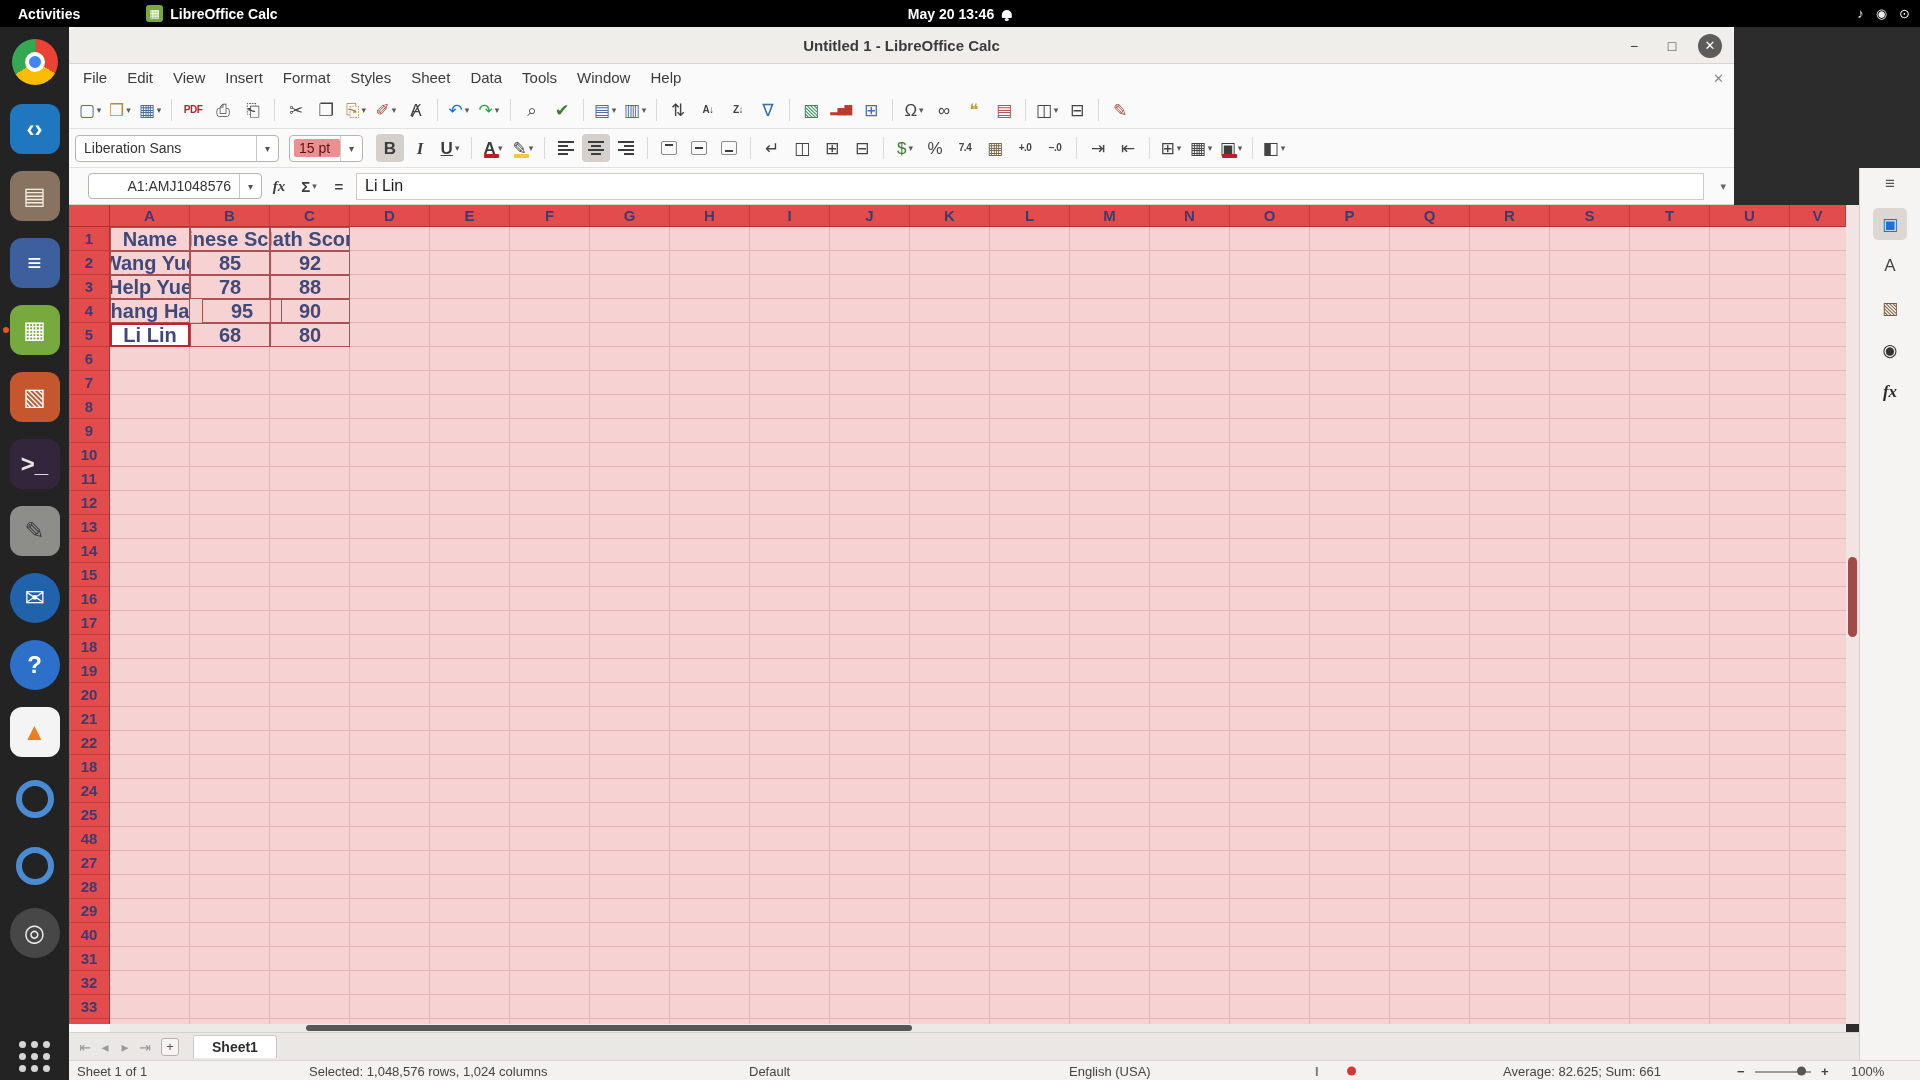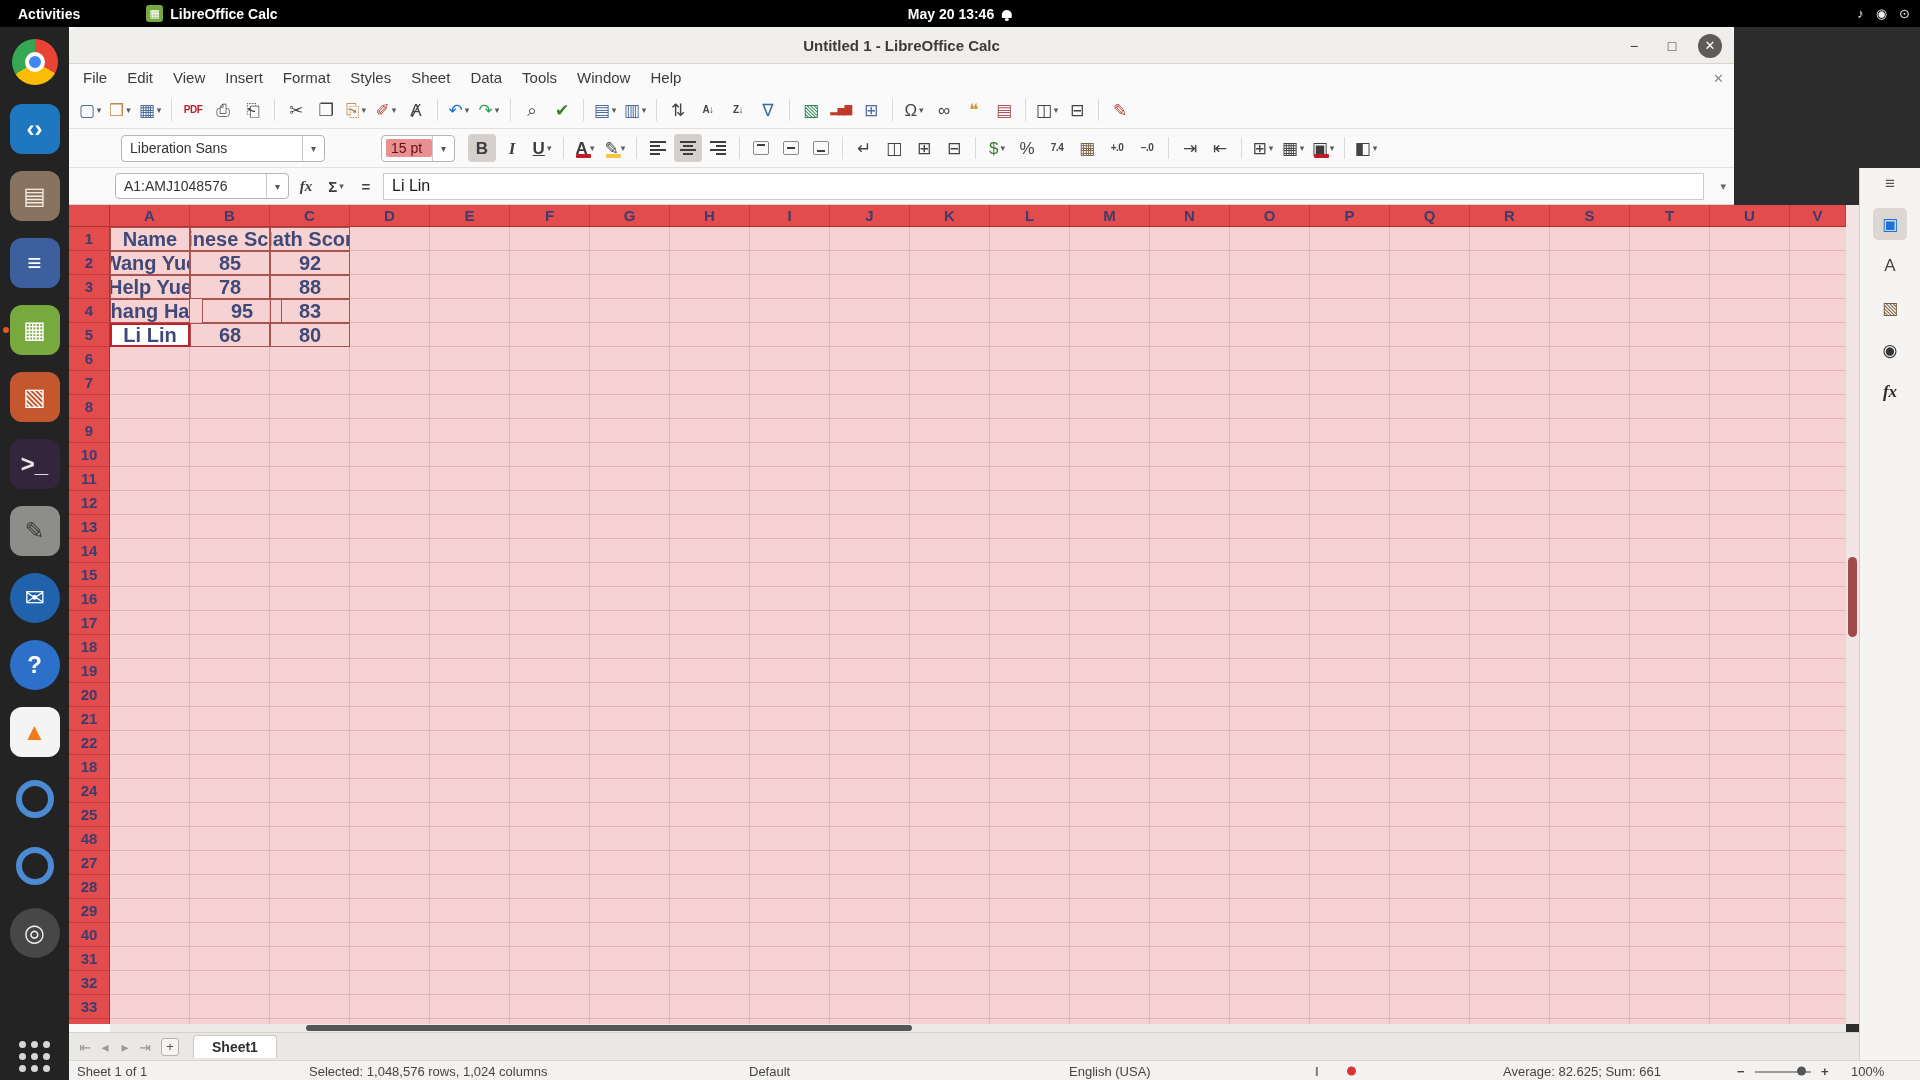--- a/index.html
+++ b/index.html
@@ -72,31 +72,31 @@
   .fx-italic { font-style:italic; font-family:"Liberation Serif",serif; font-weight:700; }
   .kicon { position:relative; width:16px; height:14px; display:flex; }
   .kicon.al-left,.kicon.al-center,.kicon.al-right { flex-direction:column; justify-content:space-between; }
   .kicon.al-left { align-items:flex-start; } .kicon.al-center { align-items:center; } .kicon.al-right { align-items:flex-end; }
   .kicon i { height:2px; background:#3d3d3d; display:block; }
   .kicon.va-top,.kicon.va-center,.kicon.va-bottom { border:1px solid #8a8a8a; border-radius:2px; }
   .vbar { position:absolute; left:3px; right:3px; height:2px; background:#3d3d3d; }
   .va-top .vbar { top:2px; } .va-center .vbar { top:50%; margin-top:-1px; } .va-bottom .vbar { bottom:2px; }
 
   .combo { display:inline-flex; align-items:center; background:#fff; border:1px solid #b8b4b0;
-           border-radius:4px; height:27px; overflow:hidden;margin-left:46px; }
+           border-radius:4px; height:27px; overflow:hidden; }
   .combo .val { padding:0 8px; font-size:14px; color:#333; white-space:nowrap; }
   .combo .dd { width:22px; align-self:stretch; border-left:1px solid #ccc8c4; display:flex; align-items:center;
                justify-content:center; color:#555; font-size:10px; }
   #font-name-combo { width:204px; margin-right:6px; }
   #font-size-combo { width:74px; margin-right:8px; }
   #font-size-combo .val.sel { background:#ea9090; color:#5c1210; border-radius:2px; padding:1px 5px; margin-left:4px; }
 
   
   #formulabar { position:absolute; left:0; top:141px; width:100%; height:37px; background:#fbfafa;
-                border-bottom:1px solid #d8d4d0; display:flex; align-items:center; padding:0 30px 0 0; gap:4px; }
+                border-bottom:1px solid #d8d4d0; display:flex; align-items:center; padding:0 30px 0 19px; gap:4px;text-align:right; }
   .namebox { width:174px; height:26px; }
   .fbtn { width:26px; height:26px; display:inline-flex; align-items:center; justify-content:center; border-radius:4px; }
   .fbtn .glyph { font-size:15px; color:#3d3d3d; font-weight:700; }
   .finput { flex:1; height:27px; background:#fff; border:1px solid #cfcac5; display:flex; align-items:center;
             padding-left:8px; font-size:16px; color:#1a1a1a; }
   .fexpand { position:absolute; right:8px; font-size:11px; color:#666; }
 
   
   #corner { position:absolute; left:0; top:178px; width:41px; height:22px; background:#e24c4c;
             border-right:1px solid #b03030; border-bottom:1px solid #b03030; }
@@ -604,21 +604,21 @@
       <div class="cell" style="left: 80px; top: 0px;">Chinese Score</div>
       <div class="cell" style="left: 160px; top: 0px;">Math Score</div>
       <div class="cell misspell" style="left: 0px; top: 24px;">Wang Yue</div>
       <div class="cell" style="left: 80px; top: 24px;">85</div>
       <div class="cell" style="left: 160px; top: 24px;">92</div>
       <div class="cell misspell" style="left: 0px; top: 48px;">Help Yue</div>
       <div class="cell" style="left: 80px; top: 48px;">78</div>
       <div class="cell" style="left: 160px; top: 48px;">88</div>
       <div class="cell misspell" style="left: 0px; top: 72px;">Zhang Hao</div>
       <div class="cell" style="left: 92px; top: 72px;">95</div>
-      <div class="cell" style="left: 160px; top: 72px;">83</div>
+      <div class="cell" style="left: 160px; top: 72px;">90</div>
       <div class="cell misspell active" style="left: 0px; top: 96px;">Li Lin</div>
       <div class="cell" style="left: 80px; top: 96px;">68</div>
       <div class="cell" style="left: 160px; top: 96px;">80</div>
     </div>
 
   <div id="vscroll">
     <span class="thumb"></span>
   </div>
   <div id="hscroll">
     <span class="thumb"></span>

